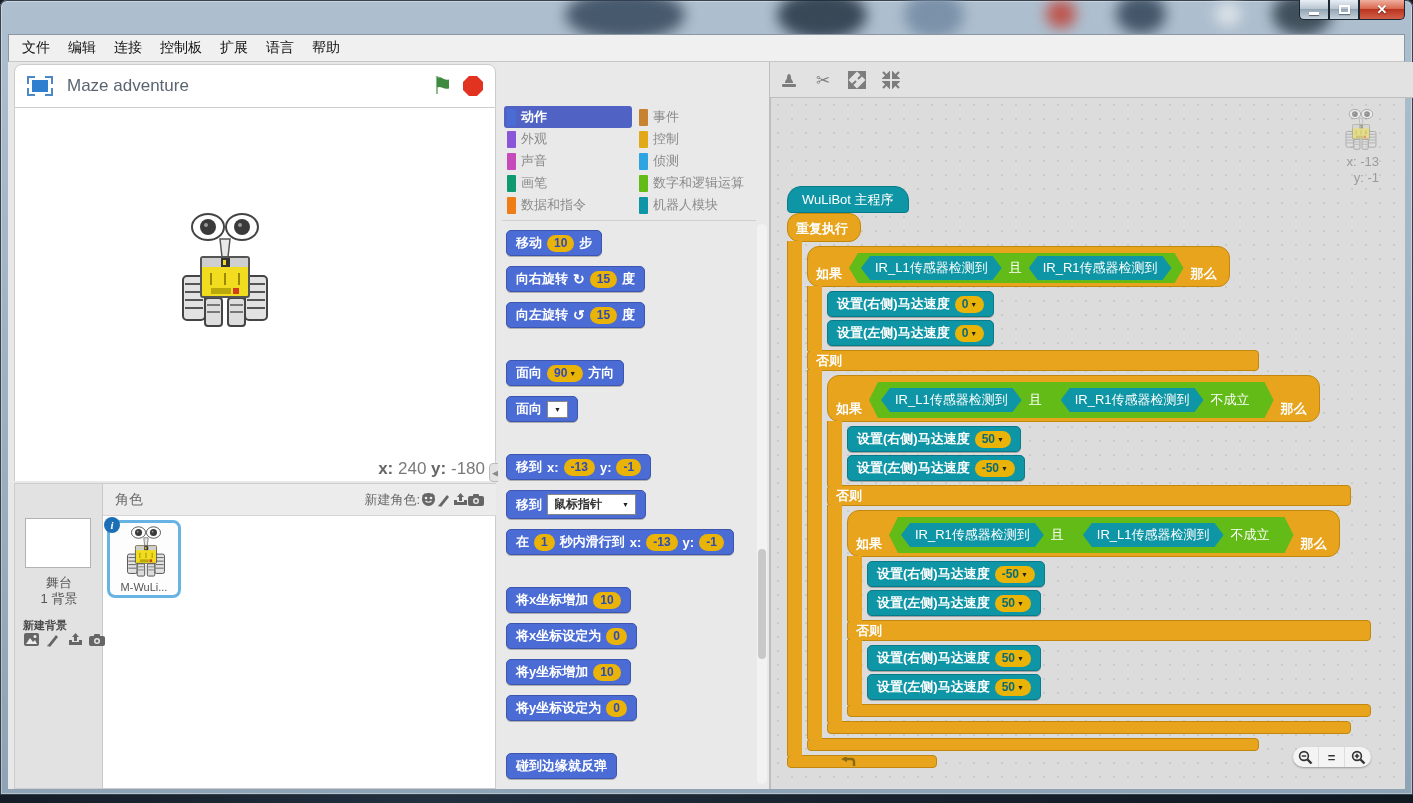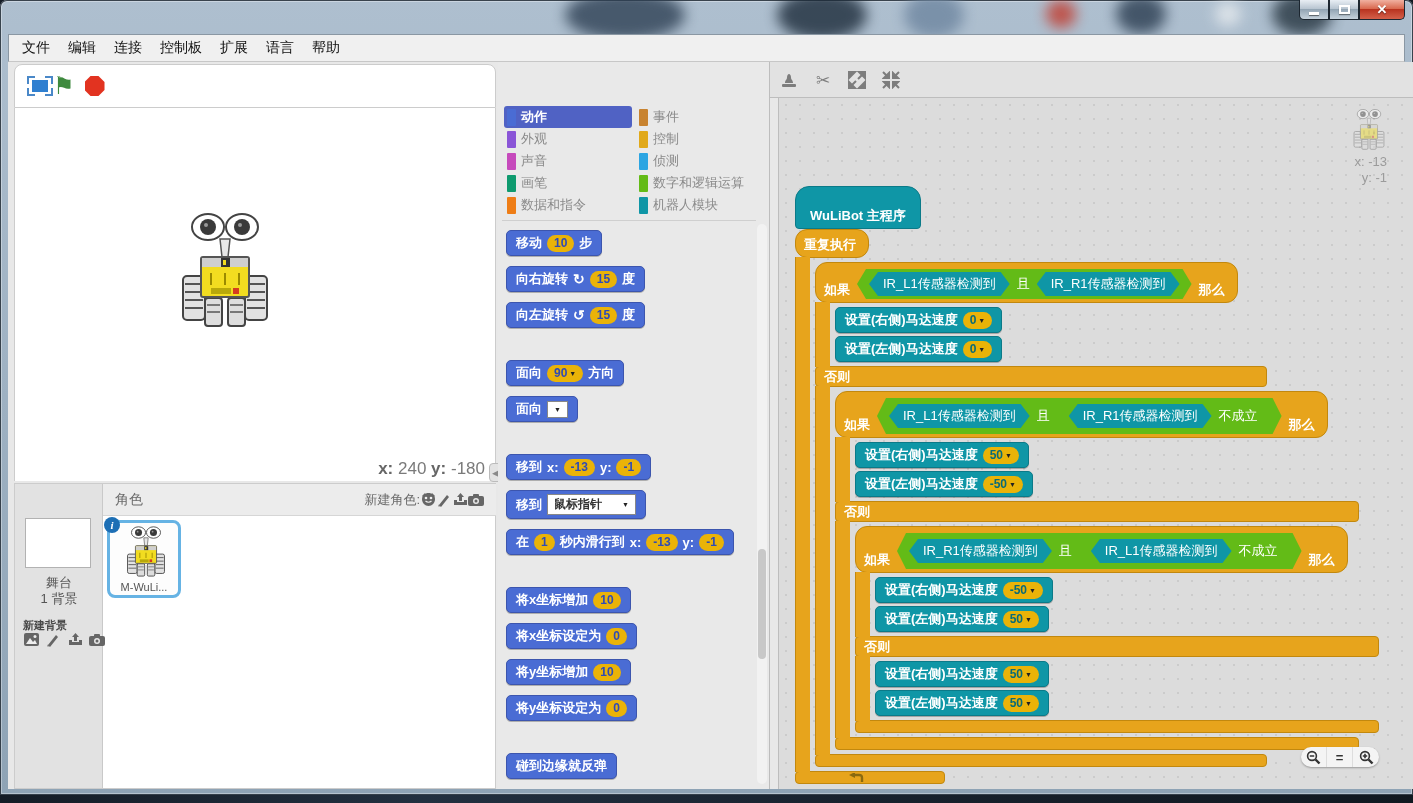--- a/index.html
+++ b/index.html
@@ -105,33 +105,33 @@
   .ddbox { background:#fff; border:1px solid #888; padding:1px 6px; font-size:12px; font-weight:bold; color:#333;
            display:inline-flex; align-items:center; gap:20px; min-width:20px; min-height:17px; cursor:pointer; }
   .turn-glyph { font-size:14px; line-height:1; }
 
   
   .scripts { position:absolute; left:762px; top:0; width:635px; height:727px; }
   .script-toolbar { position:absolute; left:8px; top:8px; display:flex; gap:12px; align-items:center; }
   .tool-icon { width:22px; height:20px; color:#7d7d7d; display:flex; align-items:center; justify-content:center; font-size:17px; cursor:pointer; }
   .canvas { position:absolute; left:0; top:36px; width:635px; height:691px; background:#dcdcdc;
             background-image:radial-gradient(circle,#cbcbcb 1px,transparent 1.3px); background-size:14px 14px;
-            border-left:1px solid #bdbdbd; overflow:hidden;margin-left:8px; }
+            border-left:1px solid #bdbdbd; overflow:hidden; }
   .corner-info { position:absolute; right:26px; top:10px; text-align:right; }
   .corner-info svg { width:36px; height:42px; opacity:.45; }
   .corner-xy { font-size:13px; color:#9b9b9b; line-height:16px; }
   .zoom-pill { position:absolute; right:34px; bottom:22px; display:flex; background:#f4f4f4; border-radius:10px;
                box-shadow:0 1px 2px rgba(0,0,0,.3); overflow:hidden; }
   .zoom-btn { width:26px; height:20px; display:flex; align-items:center; justify-content:center; border-right:1px solid #ddd; cursor:pointer; color:#333; font-weight:bold; font-size:13px; }
   .zoom-btn:last-child { border-right:none; }
 
   
   .script-root { position:absolute; left:16px; top:88px; font-size:13px; }
   .hat { background:var(--robot); border:1px solid var(--robot_border); border-radius:14px 14px 4px 4px;
-         padding:20px 14px 3px; color:#fff; font-weight:bold; width:max-content; cursor:pointer; }
+         padding:4px 14px 3px; color:#fff; font-weight:normal; width:max-content; cursor:pointer; }
   .c-header { display:flex; align-items:flex-end; gap:7px; padding:6px 12px 3px 8px; border:1px solid var(--control_border);
               border-radius:12px; color:#fff; font-weight:bold; background:var(--control); width:max-content; cursor:pointer; }
   .armrow { display:flex; }
   .arm { width:15px; flex:none; background:var(--control); border-left:1px solid var(--control_border); margin-top:-1px; margin-bottom:-1px; }
   .c-body { padding:4px 0 4px 5px; display:flex; flex-direction:column; gap:3px; align-items:flex-start; }
   .c-else { height:21px; display:flex; align-items:center; padding:0 8px; color:#fff; font-weight:bold;
             background:var(--control); border:1px solid var(--control_border); border-radius:4px; cursor:pointer; }
   .c-end { height:13px; background:var(--control); border:1px solid var(--control_border); border-radius:4px; }
   .w1 { width:452px; } .w2 { width:524px; } .wf { width:150px; }
   .loop-arrow { margin-left:52px; display:block; margin-top:1px; }
@@ -209,20 +209,21 @@
     <div class="content">
 
       <div class="stage-header">
         <div class="fullscreen-icon">
           <div class="c" style="left:0;top:0;border-right:none;border-bottom:none"></div>
           <div class="c" style="right:0;top:0;border-left:none;border-bottom:none"></div>
           <div class="c" style="left:0;bottom:0;border-right:none;border-top:none"></div>
           <div class="c" style="right:0;bottom:0;border-left:none;border-top:none"></div>
           <div class="fsrect"></div>
         </div>
+        <span class="project-title">Maze adventure</span>
         <span class="flag-icon">⚑</span>
         <div class="stop-icon"></div>
       </div>
       <div class="stage">
         <svg class="stage-robot" viewBox="0 0 100 118">
             <use href="#robot"></use>
           </svg>
         <div class="mouse-pos">
           <b>x:</b> <span>240</span>
           <b>y:</b> <span>-180</span>

